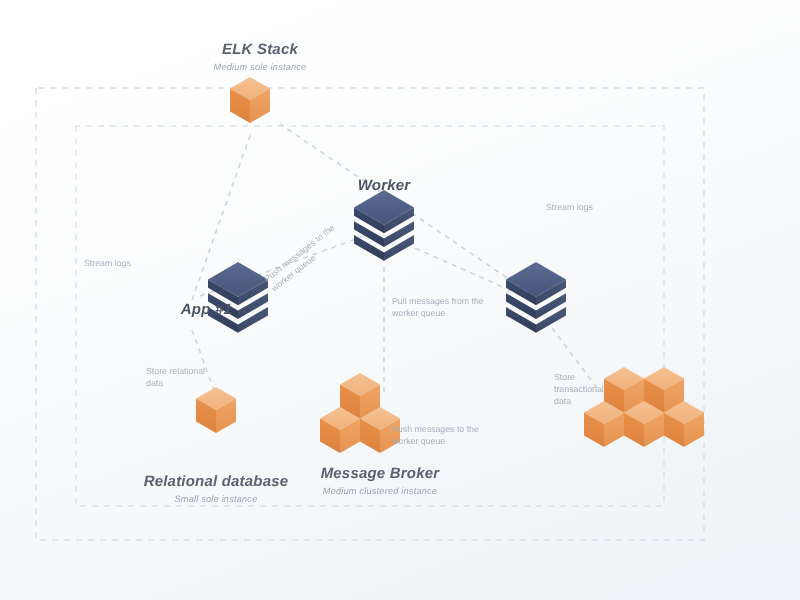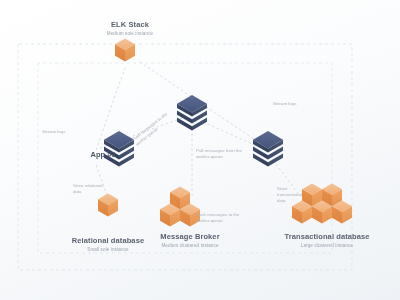--- a/index.html
+++ b/index.html
@@ -25,20 +25,21 @@
     left: 0;
     top: 0;
     width: 400px;
     height: 300px;
   }
   .lbl {
     position: absolute;
     text-align: center;
     line-height: 1.25;
     white-space: nowrap;
+    font-style: italic;
   }
   .lbl .t {
     display: block;
     font-size: 7.5px;
     font-weight: bold;
     color: #4a5565;
     letter-spacing: .1px;
   }
   .lbl .s {
     display: block;
@@ -172,40 +173,39 @@
       <use href="#cubeO" x="342" y="212"></use>
       <use href="#cubeO" x="302" y="212"></use>
     </g>
   </svg>
 
   <div class="lbl orange" style="left:80px; top:20px; width:100px;">
     <span class="t">ELK Stack</span>
     <span class="s">Medium sole instance</span>
   </div>
 
+  <div class="lbl" style="left:157px; top:88px; width:70px;">
+    <span class="t">Worker</span>
+  </div>
 
   <div class="lbl" style="left:60px; top:150px; width:56px; text-align:right;">
     <span class="t">App #1</span>
   </div>
 
 
   <div class="lbl orange" style="left:58px; top:236px; width:100px;">
     <span class="t">Relational database</span>
     <span class="s">Small sole instance</span>
   </div>
 
   <div class="lbl orange" style="left:138px; top:232px; width:104px;">
     <span class="t">Message Broker</span>
     <span class="s">Medium clustered instance</span>
   </div>
 
-  <div class="lbl orange" style="left:268px; top:232px; width:118px;">
-    <span class="t">Transactional database</span>
-    <span class="s">Large clustered instance</span>
-  </div>
 
   <div class="edgelbl" style="left:42px; top:129px;">Stream logs</div>
   <div class="edgelbl" style="left:273px; top:101px;">Stream logs</div>
   <div class="edgelbl rot" style="left:131px; top:138px;">Push messages to the
 worker queue</div>
   <div class="edgelbl" style="left:196px; top:148px;">Pull messages from the
 worker queue</div>
   <div class="edgelbl" style="left:73px; top:183px;">Store relational
 data</div>
   <div class="edgelbl" style="left:196px; top:212px;">Push messages to the

